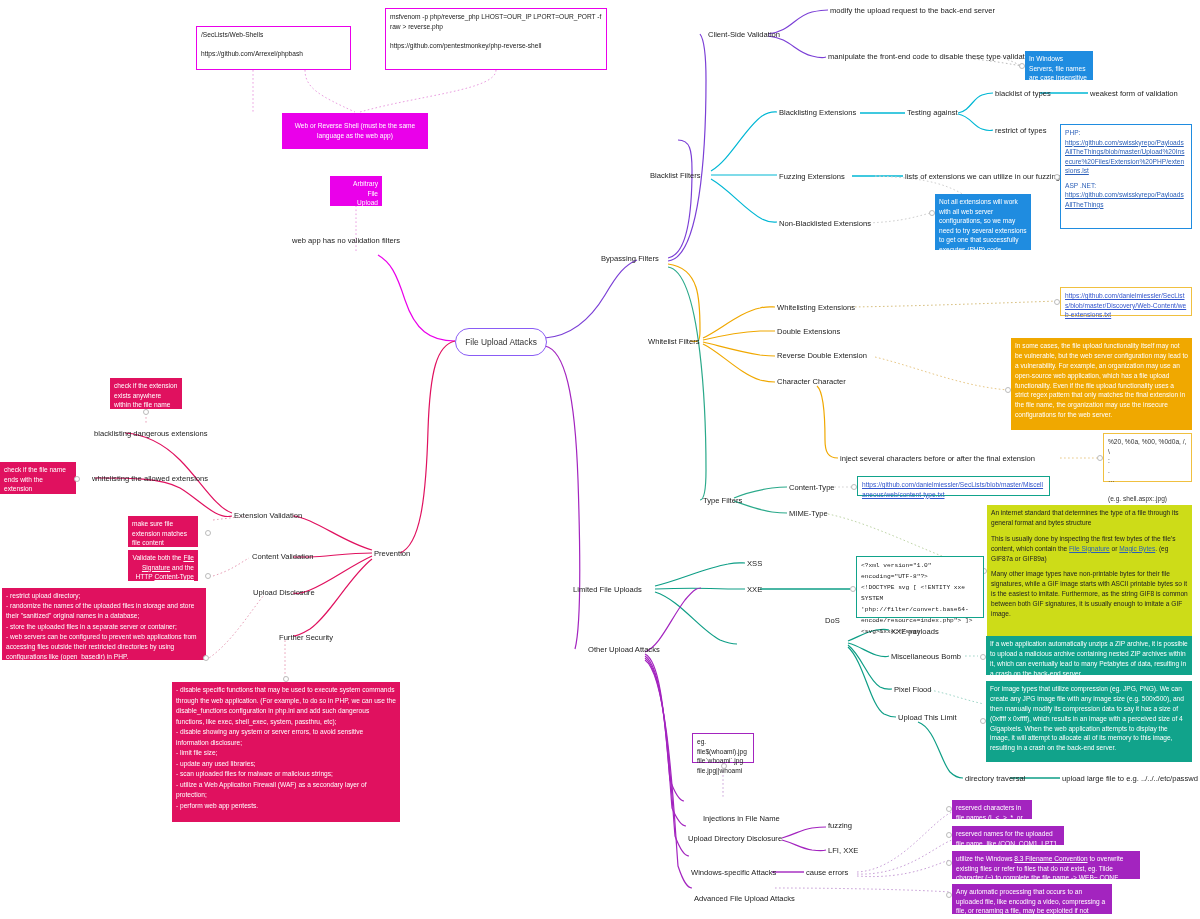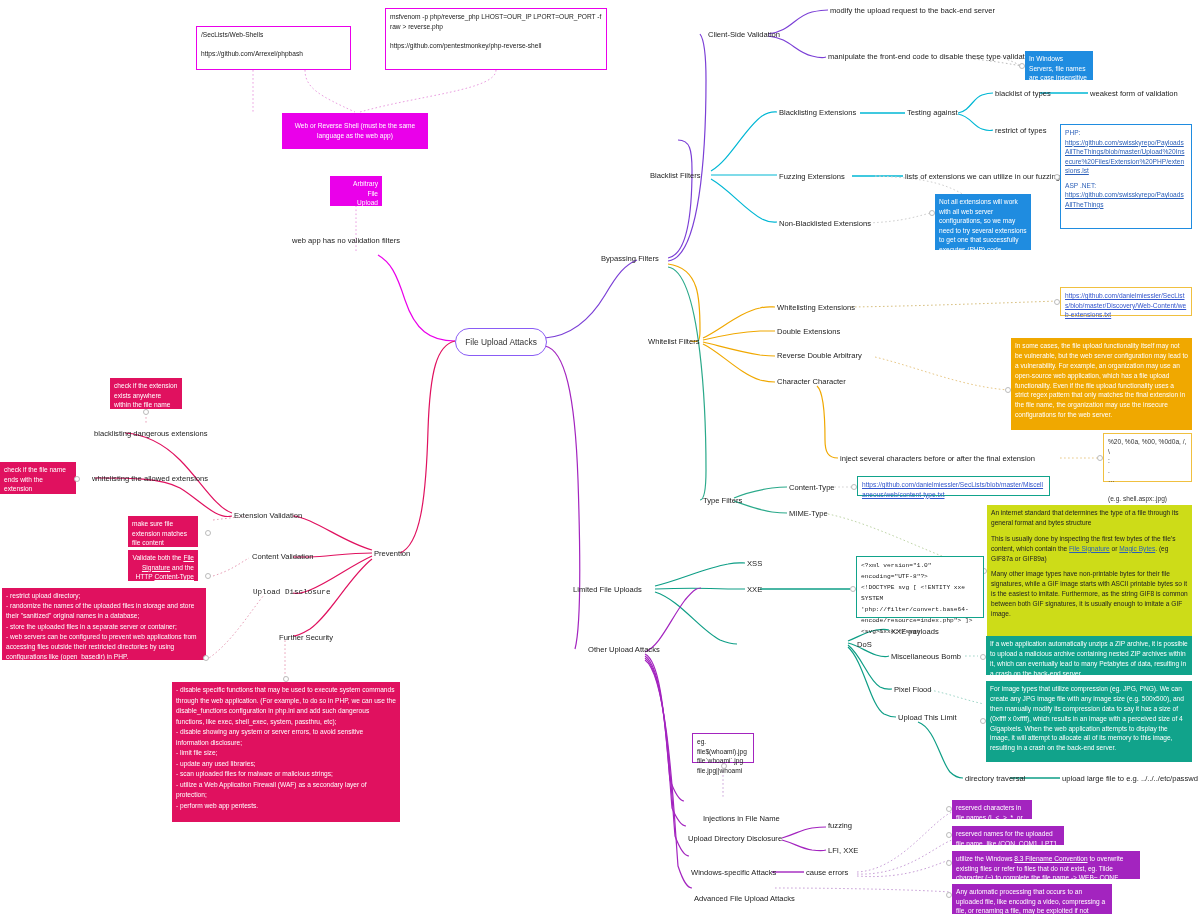--- a/index.html
+++ b/index.html
@@ -193,21 +193,21 @@
   <div class="dot" style="left:1054px;top:174px;"></div>
 
   <div class="node" style="left:648px;top:337px;">Whitelist Filters</div>
   <div class="node" style="left:777px;top:303px;">Whitelisting Extensions</div>
   <div class="box b-yellowlink" style="left:1060px;top:287px;width:132px;height:29px;white-space:normal;">
     <span class="lnk" style="word-break:break-all;">https://github.com/danielmiessler/SecLists/blob/master/Discovery/Web-Content/web-extensions.txt</span>
   </div>
   <div class="dot" style="left:1054px;top:299px;"></div>
 
   <div class="node" style="left:777px;top:327px;">Double Extensions</div>
-  <div class="node" style="left:777px;top:351px;">Reverse Double Arbitrary</div>
+  <div class="node" style="left:777px;top:351px;">Reverse Double Extension</div>
   <div class="box b-orange" style="left:1011px;top:338px;width:181px;height:92px;white-space:normal;line-height:1.5;">In some cases, the file upload functionality itself may not be vulnerable, but the web server configuration may lead to a vulnerability. For example, an organization may use an open-source web application, which has a file upload functionality. Even if the file upload functionality uses a strict regex pattern that only matches the final extension in the file name, the organization may use the insecure configurations for the web server.</div>
   <div class="dot" style="left:1005px;top:387px;"></div>
 
   <div class="node" style="left:777px;top:377px;">Character Character</div>
   <div class="node" style="left:840px;top:454px;">inject several characters before or after the final extension</div>
   <div class="box b-orangeout" style="left:1103px;top:433px;width:89px;height:49px;">%20, %0a, %00, %0d0a, /, \
 :
 .
 …
 
@@ -232,21 +232,21 @@
   <div class="dot" style="left:981px;top:568px;"></div>
 
   <div class="node" style="left:573px;top:585px;">Limited File Uploads</div>
   <div class="node" style="left:747px;top:559px;">XSS</div>
   <div class="node" style="left:747px;top:585px;">XXE</div>
   <div class="box b-tealout" style="left:856px;top:556px;width:128px;height:62px;color:#222;"><span class="mono" style="white-space:pre-line;">&lt;?xml version="1.0" encoding="UTF-8"?&gt;
 &lt;!DOCTYPE svg [ &lt;!ENTITY xxe SYSTEM 'php://filter/convert.base64-encode/resource=index.php"&gt; ]&gt;
 &lt;svg&gt;&amp;xxe;&lt;/svg&gt;</span></div>
   <div class="dot" style="left:850px;top:586px;"></div>
 
-  <div class="node" style="left:825px;top:640px;margin-left:32px;">DoS</div>
+  <div class="node" style="left:825px;top:616px;">DoS</div>
   <div class="node" style="left:891px;top:627px;">XXE payloads</div>
   <div class="node" style="left:891px;top:652px;">Miscellaneous Bomb</div>
   <div class="box b-teal" style="left:986px;top:636px;width:206px;height:39px;white-space:normal;line-height:1.5;">If a web application automatically unzips a ZIP archive, it is possible to upload a malicious archive containing nested ZIP archives within it, which can eventually lead to many Petabytes of data, resulting in a crash on the back-end server.</div>
   <div class="dot" style="left:980px;top:654px;"></div>
 
   <div class="node" style="left:894px;top:685px;">Pixel Flood</div>
   <div class="box b-teal" style="left:986px;top:681px;width:206px;height:81px;white-space:normal;line-height:1.5;">For image types that utilize compression (eg. JPG, PNG). We can create any JPG image file with any image size (e.g. 500x500), and then manually modify its compression data to say it has a size of (0xffff x 0xffff), which results in an image with a perceived size of 4 Gigapixels. When the web application attempts to display the image, it will attempt to allocate all of its memory to this image, resulting in a crash on the back-end server.</div>
   <div class="dot" style="left:980px;top:718px;"></div>
 
   <div class="node" style="left:898px;top:713px;">Upload This Limit</div>
@@ -264,21 +264,21 @@
 
   <div class="node" style="left:252px;top:552px;">Content Validation</div>
   <div class="box b-crimson" style="left:128px;top:516px;width:70px;height:31px;">make sure file extension matches file content</div>
   <div class="dot" style="left:205px;top:530px;"></div>
 
   <div class="box b-crimson" style="left:128px;top:550px;width:70px;height:31px;white-space:normal;text-align:right;">
     <span>Validate both the </span><span class="lnk">File Signature</span><span> and the HTTP </span><span class="lnk">Content-Type</span><span> header</span>
   </div>
   <div class="dot" style="left:205px;top:573px;"></div>
 
-  <div class="node" style="left:253px;top:588px;font-family:Liberation Mono, monospace;">Upload Disclosure</div>
+  <div class="node" style="left:253px;top:588px;">Upload Disclosure</div>
   <div class="box b-crimson" style="left:2px;top:588px;width:204px;height:72px;line-height:1.55;">- restrict upload directory;
 - randomize the names of the uploaded files in storage and store their "sanitized" original names in a database;
 - store the uploaded files in a separate server or container;
 - web servers can be configured to prevent web applications from accessing files outside their restricted directories by using configurations like (open_basedir) in PHP.</div>
   <div class="dot" style="left:203px;top:655px;"></div>
 
   <div class="node" style="left:256px;top:633px;padding-left:23px;">Further Security</div>
   <div class="box b-crimson" style="left:172px;top:682px;width:228px;height:140px;line-height:1.6;">- disable specific functions that may be used to execute system commands through the web application. (For example, to do so in PHP, we can use the disable_functions configuration in php.ini and add such dangerous functions, like exec, shell_exec, system, passthru, etc);
 - disable showing any system or server errors, to avoid sensitive information disclosure;
 - limit file size;

